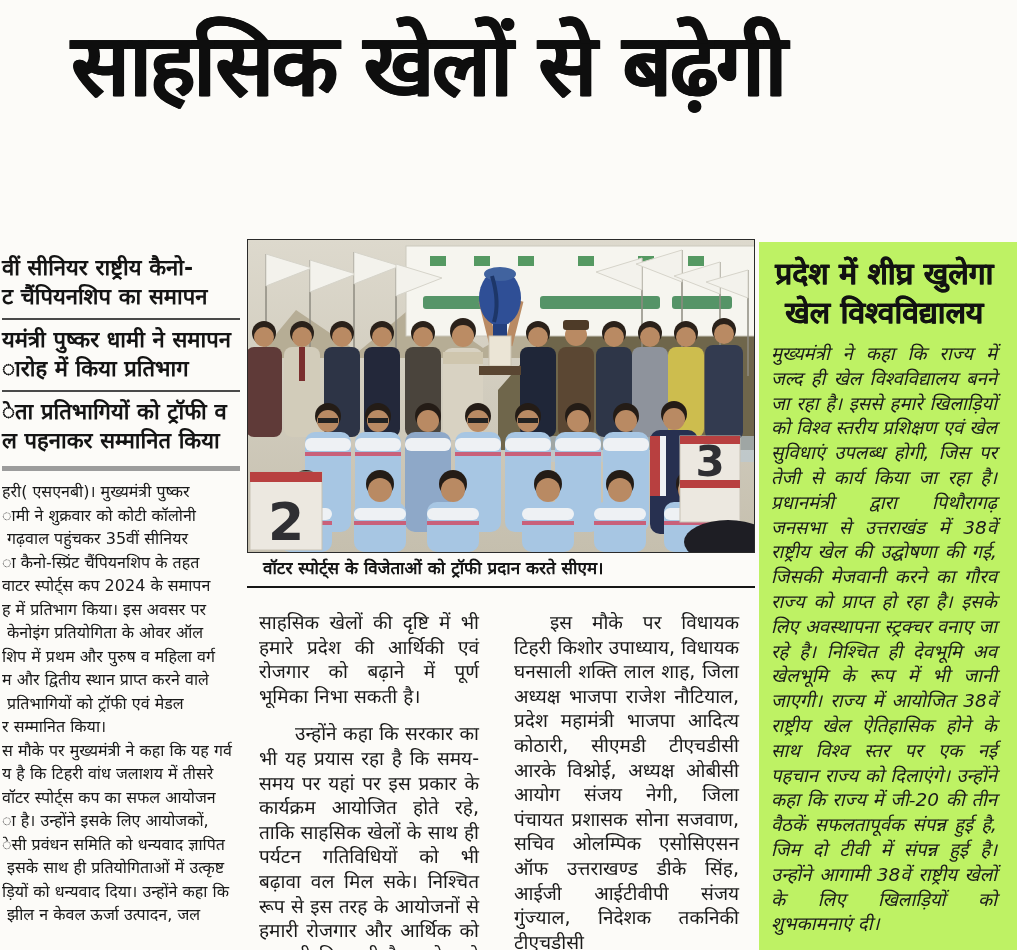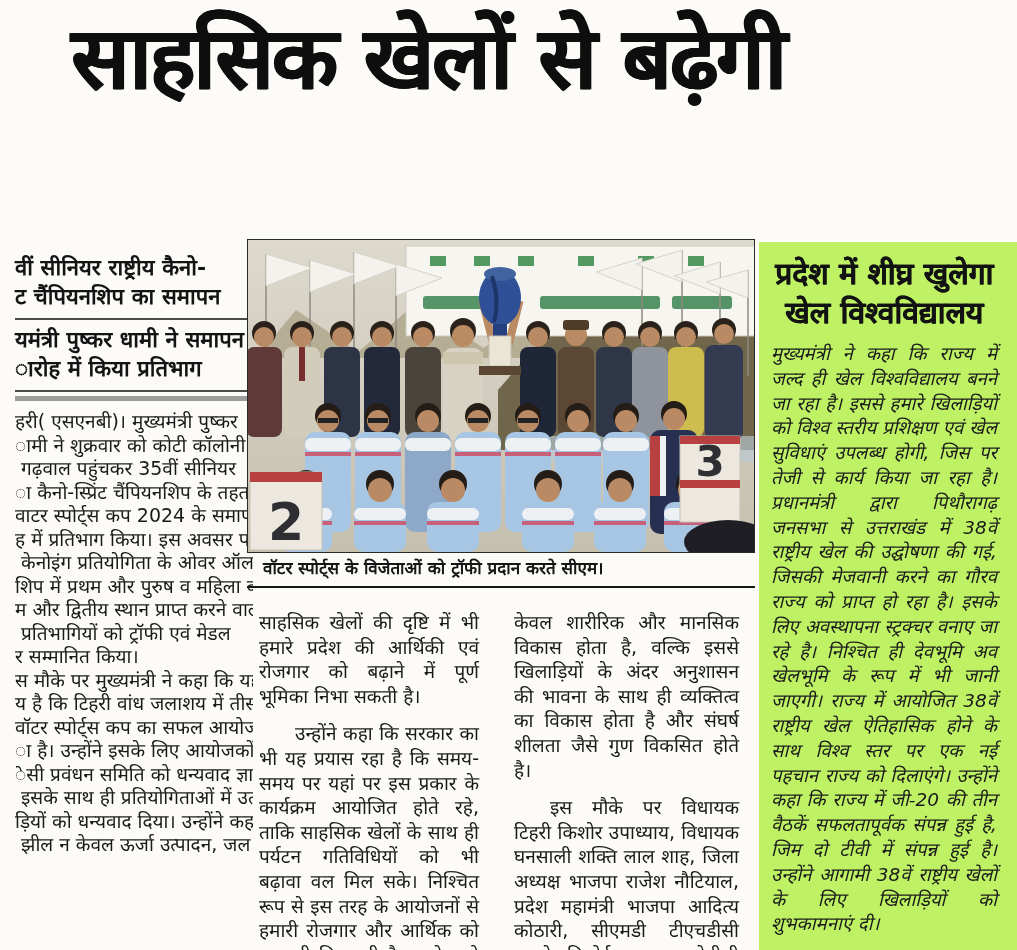--- a/index.html
+++ b/index.html
@@ -2,33 +2,33 @@
 <html lang="hi"><head>
 <meta charset="utf-8">
 <style>
   html,body{margin:0;padding:0;background:#777;}
   .page{
     position:relative; width:1017px; height:950px; margin:0 auto;
     background:#fcfbf8; color:#1c1c1c; overflow:hidden;
     font-family:"DejaVu Sans","Liberation Sans",sans-serif;
   }
   
-  .headline{position:absolute; top:6px; left:0; width:856px; text-align:center;}
+  .headline{position:absolute; top:13px; left:0; width:856px; text-align:center;}
   .headline .hl{
     font-size:86px; line-height:104px; font-weight:900; color:#0e0e0e;
     letter-spacing:-2px; text-shadow:1px 0 0 #0e0e0e, -0.5px 0 0 #0e0e0e;
     white-space:nowrap;
   }
   
-  .col-left{position:absolute; left:15px; top:250px; width:238px;}
+  .col-left{position:absolute; left:2px; top:250px; width:238px;}
   .bullet{font-size:22px; line-height:29px; font-weight:600; color:#141414; padding:3px 0 7px 0; white-space:pre;}
   .rule-thin{border:0; border-top:2px solid #4a4a4a; margin:0 0 2px 0;}
   .rule-thick{border:0; border-top:5px solid #9c9c9c; margin:4px 0 9px 0;}
   .body-lines{margin-top:2px;}
-  .body-lines .line{font-size:19px; line-height:23.5px; white-space:pre; overflow:hidden; color:#191919;}
+  .body-lines .line{font-size:16px; line-height:23.5px; white-space:pre; overflow:hidden; color:#191919;}
   
   .photo-box{position:absolute; left:247px; top:239px; width:508px;}
   .photo-frame{border:1px solid #2a2a2a; background:#cfc9ba; height:312px; overflow:hidden;}
   .photo-caption{
     border-bottom:2px solid #161616; padding:3px 4px 7px 16px;
     font-size:17px; font-weight:700; color:#161616;
   }
   
   .bodycol{position:absolute; top:597px;}
   .bodycol p{margin:13px; font-size:19px; line-height:24.6px; text-align:justify; color:#191919;}
@@ -52,20 +52,21 @@
 
   <div class="headline">
     <div class="hl">साहसिक खेलों से बढ़ेगी</div>
   </div>
 
   <div class="col-left">
     <div class="bullet"><span>वीं सीनियर राष्ट्रीय कैनो-</span><br><span>ट चैंपियनशिप का समापन</span></div>
     <hr class="rule-thin">
     <div class="bullet"><span>यमंत्री पुष्कर धामी ने समापन</span><br><span>ारोह में किया प्रतिभाग</span></div>
     <hr class="rule-thin">
+    <div class="bullet"><span>ेता प्रतिभागियों को ट्रॉफी व</span><br><span>ल पहनाकर सम्मानित किया</span></div>
     <hr class="rule-thick">
     <div class="body-lines">
         <div class="line">हरी( एसएनबी)। मुख्यमंत्री पुष्कर</div>
         <div class="line">ामी ने शुक्रवार को कोटी कॉलोनी</div>
         <div class="line"> गढ़वाल पहुंचकर 35वीं सीनियर</div>
         <div class="line">ा कैनो-स्प्रिंट चैंपियनशिप के तहत</div>
         <div class="line">वाटर स्पोर्ट्स कप 2024 के समापन</div>
         <div class="line">ह में प्रतिभाग किया। इस अवसर पर</div>
         <div class="line"> केनोइंग प्रतियोगिता के ओवर ऑल</div>
         <div class="line">शिप में प्रथम और पुरुष व महिला वर्ग</div>
@@ -338,21 +339,20 @@
     </div>
     <div class="photo-caption">वॉटर स्पोर्ट्स के विजेताओं को ट्रॉफी प्रदान करते सीएम।</div>
   </div>
 
   <div class="bodycol col2">
     <p>साहसिक खेलों की दृष्टि में भी हमारे प्रदेश की आर्थिकी एवं रोजगार को बढ़ाने में पूर्ण भूमिका निभा सकती है।</p>
     <p class="indent">उन्होंने कहा कि सरकार का भी यह प्रयास रहा है कि समय-समय पर यहां पर इस प्रकार के कार्यक्रम आयोजित होते रहे, ताकि साहसिक खेलों के साथ ही पर्यटन गतिविधियों को भी बढ़ावा वल मिल सके। निश्चित रूप से इस तरह के आयोजनों से हमारी रोजगार और आर्थिक को मजवूती मिल रही है। आने वाले समय में 12 महीने इस तरह की प्रतियोगिताएं आयोजित होने से क्षेत्र विकास के मामलों में प्रगति के आसमानों को छूने का काम करेगा। उन्होंने कहा कि खेल से न</p>
   </div>
 
   <div class="bodycol col3">
-    <p>केवल शारीरिक और मानसिक विकास होता है, वल्कि इससे खिलाड़ियों के अंदर अनुशासन की भावना के साथ ही व्यक्तित्व का विकास होता है और संघर्ष शीलता जैसे गुण विकसित होते है।</p>
     <p class="indent">इस मौके पर विधायक टिहरी किशोर उपाध्याय, विधायक घनसाली शक्ति लाल शाह, जिला अध्यक्ष भाजपा राजेश नौटियाल, प्रदेश महामंत्री भाजपा आदित्य कोठारी, सीएमडी टीएचडीसी आरके विश्नोई, अध्यक्ष ओबीसी आयोग संजय नेगी, जिला पंचायत प्रशासक सोना सजवाण, सचिव ओलम्पिक एसोसिएसन ऑफ उत्तराखण्ड डीके सिंह, आईजी आईटीवीपी संजय गुंज्याल, निदेशक तकनिकी टीएचडीसी</p>
   </div>
 
   <div class="sidebar">
     <div class="sidebar-box">
       <div class="sidebar-title">
         <div>प्रदेश में शीघ्र खुलेगा</div>
         <div>खेल विश्वविद्यालय</div>
       </div>
       <div class="sidebar-body">मुख्यमंत्री ने कहा कि राज्य में जल्द ही खेल विश्वविद्यालय बनने जा रहा है। इससे हमारे खिलाड़ियों को विश्व स्तरीय प्रशिक्षण एवं खेल सुविधाएं उपलब्ध होगी, जिस पर तेजी से कार्य किया जा रहा है। प्रधानमंत्री द्वारा पिथौरागढ़ जनसभा से उत्तराखंड में 38वें राष्ट्रीय खेल की उद्घोषणा की गई, जिसकी मेजवानी करने का गौरव राज्य को प्राप्त हो रहा है। इसके लिए अवस्थापना स्ट्रक्चर वनाए जा रहे है। निश्चित ही देवभूमि अव खेलभूमि के रूप में भी जानी जाएगी। राज्य में आयोजित 38वें राष्ट्रीय खेल ऐतिहासिक होने के साथ विश्व स्तर पर एक नई पहचान राज्य को दिलाएंगे। उन्होंने कहा कि राज्य में जी-20 की तीन वैठकें सफलतापूर्वक संपन्न हुई है, जिम दो टीवी में संपन्न हुई है। उन्होंने आगामी 38वें राष्ट्रीय खेलों के लिए खिलाड़ियों को शुभकामनाएं दी।</div>

